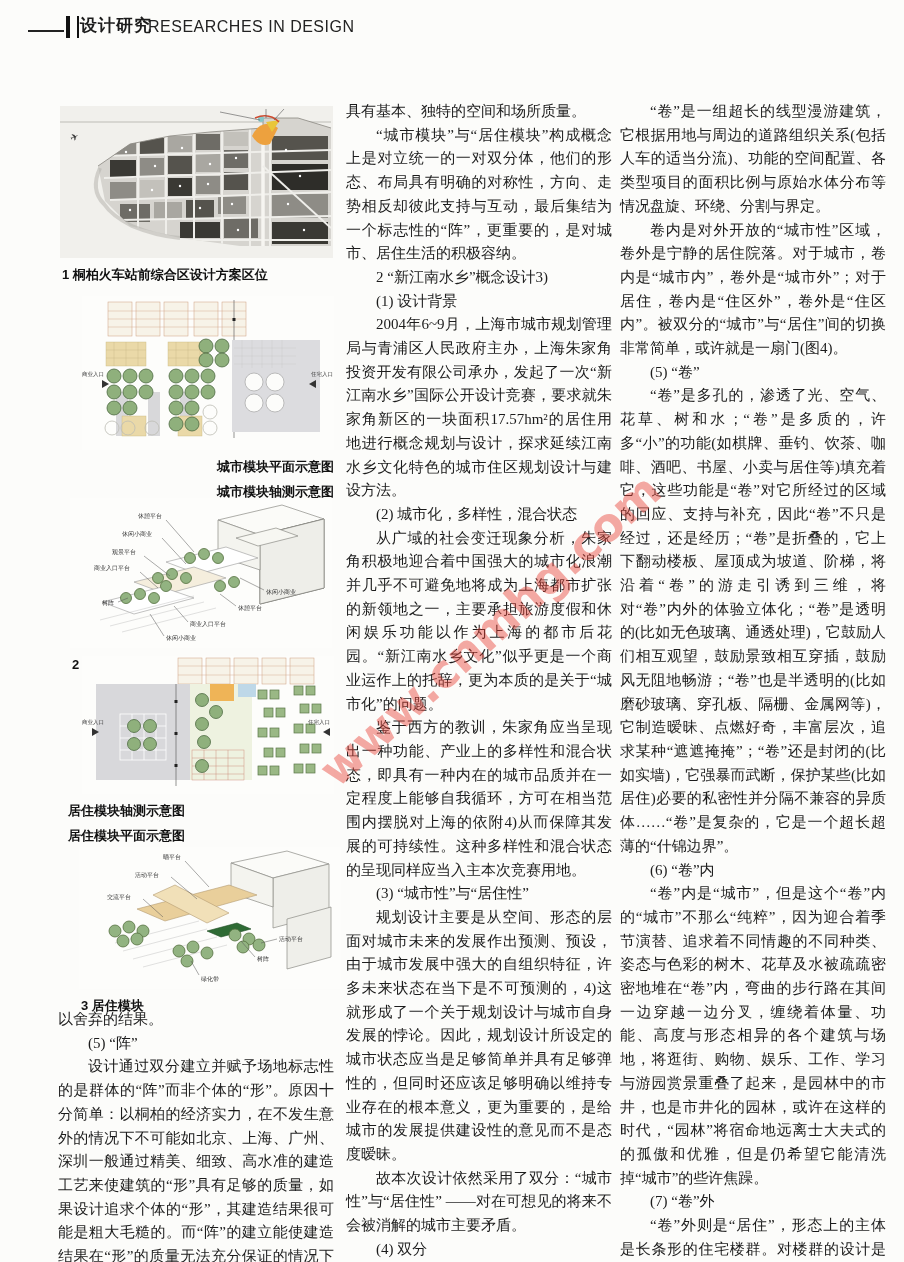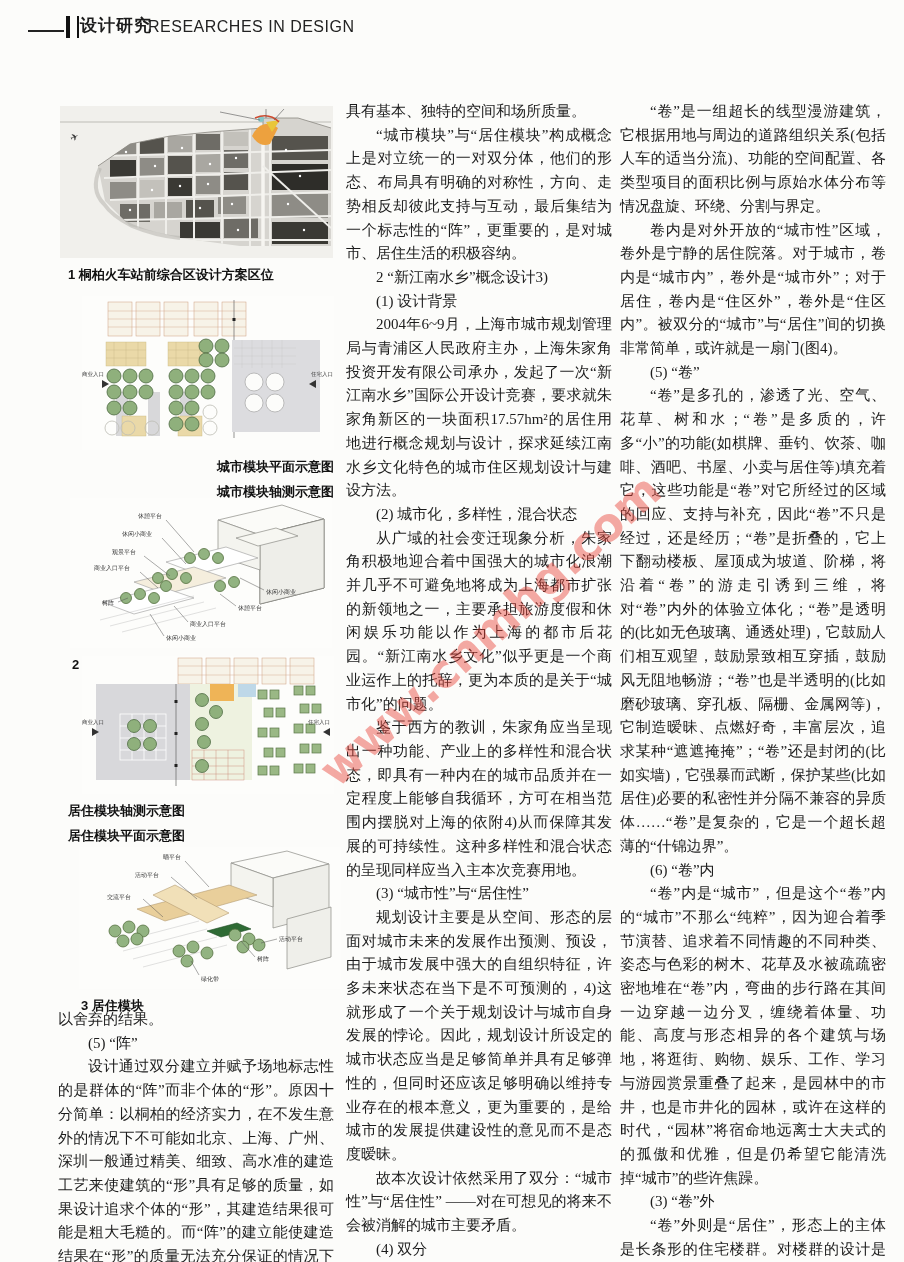--- a/index.html
+++ b/index.html
@@ -132,21 +132,21 @@
         <path d="M38 60 L70 38 L110 30 L150 26 L203 22 L203 12 L238 12 L271 22" fill="none" stroke="#8a8881" stroke-width="0.8"></path>
         <path d="M40 62 Q30 84 44 98 Q52 110 72 120 Q96 130 120 132" fill="none" stroke="#b7b5ae" stroke-width="4" opacity=".55"></path>
         <path d="M192 30 q6 -14 20 -12 l6 4 -8 16 q-10 4 -18 -8z" fill="#eda13e"></path>
         <path d="M206 16 l6 10 8 -12 z" fill="#e9c63a"></path>
         <circle cx="201" cy="13" r="3" fill="#86c6c8"></circle>
         <path d="M195 12 q14 -6 24 4" stroke="#cf4a2e" stroke-width="1.4" fill="none"></path>
         <line x1="206" y1="3" x2="206" y2="12" stroke="#555" stroke-width=".6"></line>
         <line x1="224" y1="3" x2="214" y2="14" stroke="#555" stroke-width=".6"></line>
         <line x1="160" y1="6" x2="200" y2="14" stroke="#555" stroke-width=".6"></line>
       </svg>
-      <figcaption class="figcap" style="margin-left:8px">1  桐柏火车站前综合区设计方案区位</figcaption>
+      <figcaption class="figcap" style="margin-left:2px">1  桐柏火车站前综合区设计方案区位</figcaption>
     </figure>
 
     <figure class="fig f2p" style="margin:0">
       <svg width="252" height="154" viewBox="0 0 252 154">
         <rect width="252" height="154" fill="#fdfdfb"></rect>
         <g fill="#f7f3e8" stroke="#cf9f7f" stroke-width=".5">
           <rect x="26" y="6" width="24" height="34"></rect>
             <rect x="54" y="6" width="24" height="34"></rect>
           <rect x="82" y="6" width="24" height="34"></rect>
             <rect x="112" y="6" width="24" height="34"></rect>
@@ -472,19 +472,19 @@
     <p class="ind">双分是通过设定一个特殊的“边界、之间系统”完成的，这个“边界、之间系统”物化为“卷”。</p>
   </div>
 
   <div class="col c3">
     <p class="ind">“卷”是一组超长的线型漫游建筑，它根据用地与周边的道路组织关系(包括人车的适当分流)、功能的空间配置、各类型项目的面积比例与原始水体分布等情况盘旋、环绕、分割与界定。</p>
     <p class="ind">卷内是对外开放的“城市性”区域，卷外是宁静的居住院落。对于城市，卷内是“城市内”，卷外是“城市外”；对于居住，卷内是“住区外”，卷外是“住区内”。被双分的“城市”与“居住”间的切换非常简单，或许就是一扇门(图4)。</p>
     <p class="ind">(5) “卷”</p>
     <p class="ind">“卷”是多孔的，渗透了光、空气、花草、树和水；“卷”是多质的，许多“小”的功能(如棋牌、垂钓、饮茶、咖啡、酒吧、书屋、小卖与居住等)填充着它，这些功能是“卷”对它所经过的区域的回应、支持与补充，因此“卷”不只是经过，还是经历；“卷”是折叠的，它上下翻动楼板、屋顶成为坡道、阶梯，将沿着“卷”的游走引诱到三维，将对“卷”内外的体验立体化；“卷”是透明的(比如无色玻璃、通透处理)，它鼓励人们相互观望，鼓励景致相互穿插，鼓励风无阻地畅游；“卷”也是半透明的(比如磨砂玻璃、穿孔板、隔栅、金属网等)，它制造暧昧、点燃好奇，丰富层次，追求某种“遮遮掩掩”；“卷”还是封闭的(比如实墙)，它强暴而武断，保护某些(比如居住)必要的私密性并分隔不兼容的异质体……“卷”是复杂的，它是一个超长超薄的“什锦边界”。</p>
     <p class="ind">(6) “卷”内</p>
     <p class="ind">“卷”内是“城市”，但是这个“卷”内的“城市”不那么“纯粹”，因为迎合着季节演替、追求着不同情趣的不同种类、姿态与色彩的树木、花草及水被疏疏密密地堆在“卷”内，弯曲的步行路在其间一边穿越一边分叉，缠绕着体量、功能、高度与形态相异的各个建筑与场地，将逛街、购物、娱乐、工作、学习与游园赏景重叠了起来，是园林中的市井，也是市井化的园林，或许在这样的时代，“园林”将宿命地远离士大夫式的的孤傲和优雅，但是仍希望它能清洗掉“城市”的些许焦躁。</p>
-    <p class="ind">(3) “卷”外</p>
+    <p class="ind">(7) “卷”外</p>
     <p class="ind">“卷”外则是“居住”，形态上的主体是长条形的住宅楼群。对楼群的设计是一系列的双分动作：开—合、连—断、聚—散、收—放、伸—缩、围—敞、直—曲、平—折、起—伏……于是有了长长短短的房子、</p>
   </div>
 
   <div class="wm">www.cnmhg.com</div>
 
 </div>
 
 </body></html>

